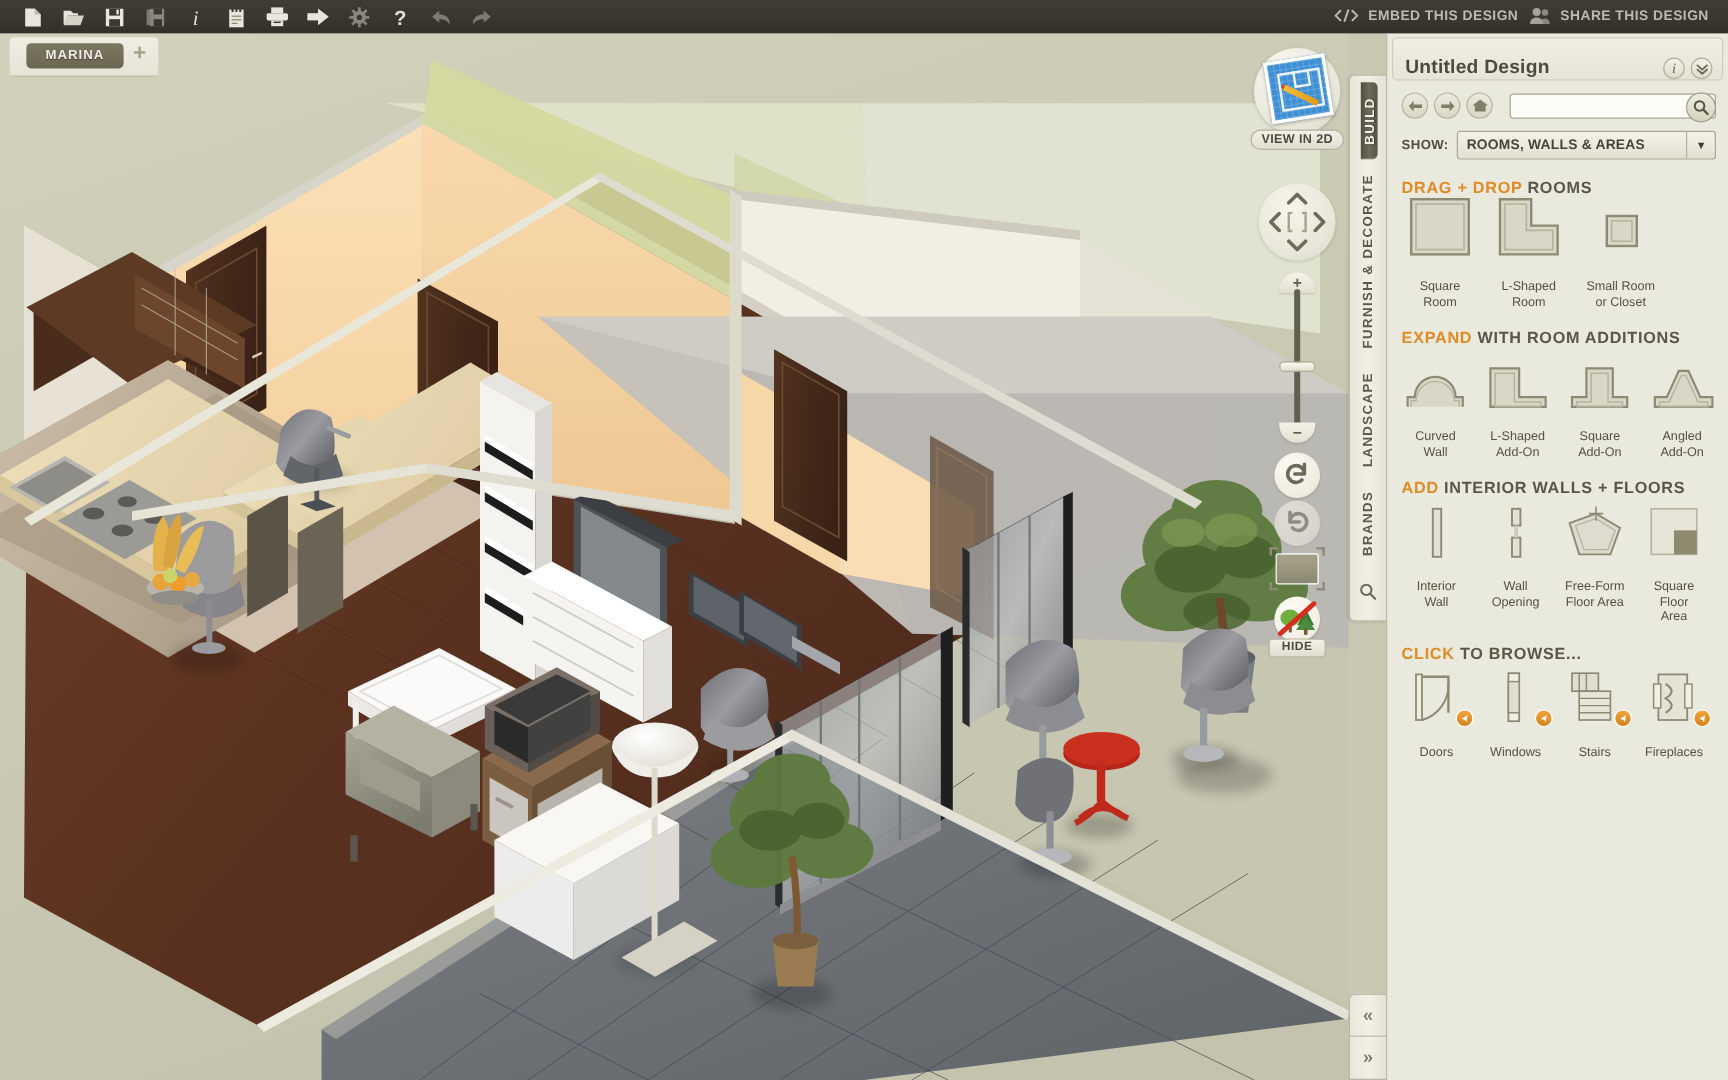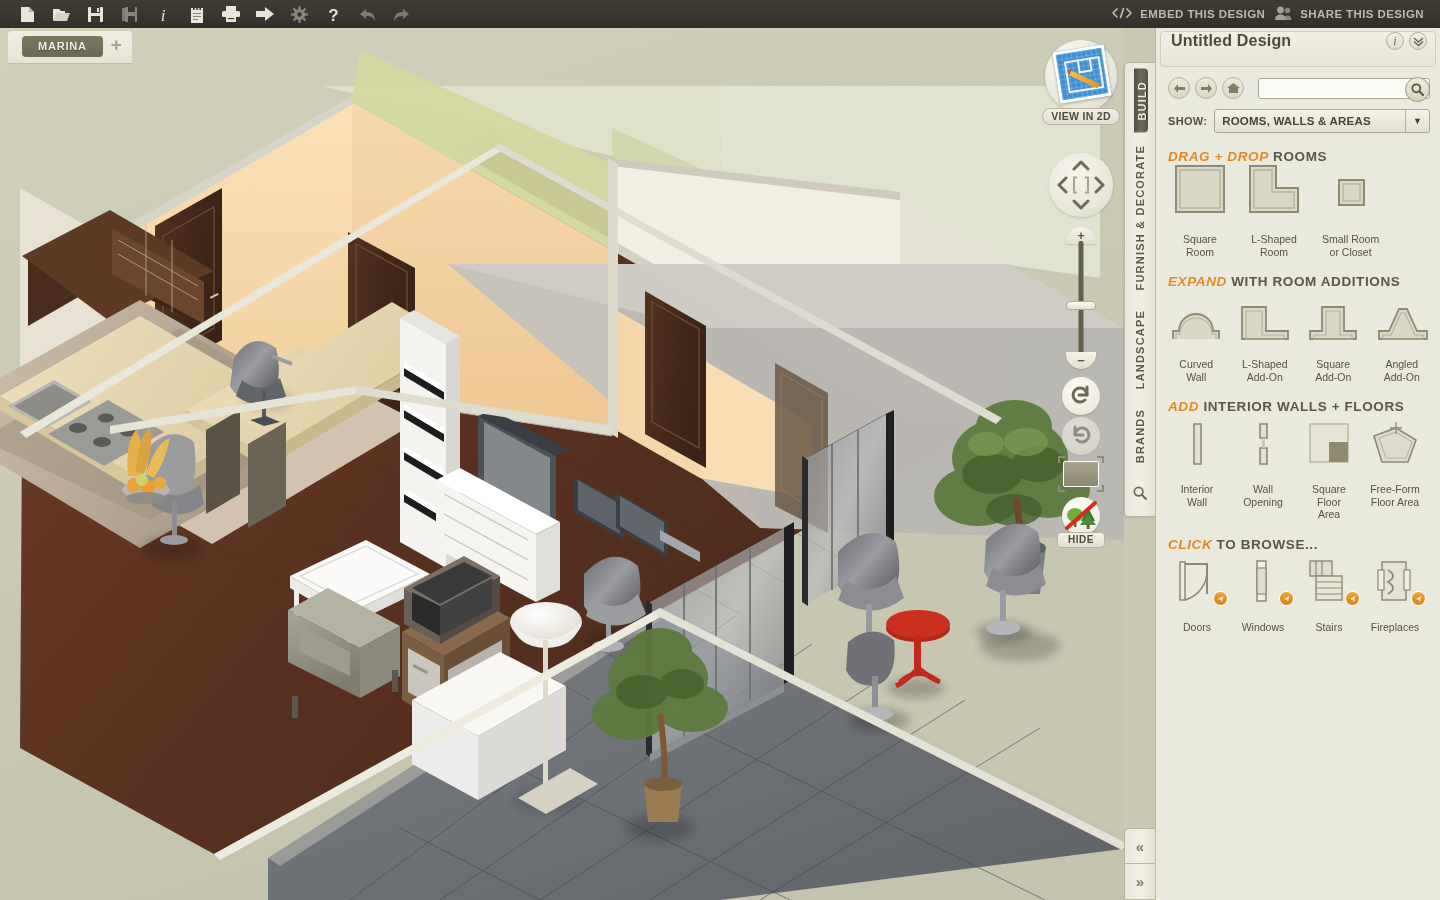--- a/index.html
+++ b/index.html
@@ -101,21 +101,21 @@
     position: absolute; right: 0; top: 28px;
     width: 285px; height: 872px;
     background: #eae9dd;
     border-left: 1px solid #bcbaa6;
     z-index: 45;
   }
   #panel-title {
     margin: 3px 4px 0 4px; height: 36px;
     background: linear-gradient(to bottom,#f0efe4 0%, #e6e4d6 100%);
     border: 1px solid #cfcdba; border-radius: 4px;
-    display: flex; align-items: flex-start; padding: 0 8px 0 10px;
+    display: flex; align-items: flex-end; padding: 0 8px 0 10px;
   }
   #panel-title h1 {
     font-size: 16px; color: #4d4a3b; font-weight: bold; letter-spacing: .2px;
   }
   .title-btns { margin-left: auto; display: flex; gap: 5px; }
   .round-btn {
     width: 18px; height: 18px; border-radius: 50%;
     border: 1px solid #b2af9a;
     background: linear-gradient(to bottom,#f3f1e7 0%,#dedcca 100%);
     display: flex; align-items: center; justify-content: center;
@@ -172,21 +172,21 @@
     display: flex; align-items: center; justify-content: center;
     color: #3f3c2e; font-size: 9px;
   }
 
   
   .section { padding: 16px 10px 0 12px; }
   .sec-title {
     font-size: 13.5px; font-weight: bold; letter-spacing: .6px;
     color: #5a5747; margin-bottom: 4px;
   }
-  .sec-title .hl { color: #e08b25; font-style: italic; }
+  .sec-title .hl { color: #e08b25; }
   .items { display: flex; }
   .item {
     text-align: center; cursor: pointer;
     display: flex; flex-direction: column; align-items: center;
   }
   .item .glyph {
     height: 48px; display: flex; align-items: flex-end; justify-content: center;
     position: relative;
   }
   .item .cap {
@@ -1173,37 +1173,37 @@
               <rect x="24" y="28" width="7" height="16" fill="#e3e1d4" stroke="#8d8a74" stroke-width="1.6"></rect>
               <rect x="26" y="18" width="3" height="10" fill="#cbc9ba"></rect>
             </svg>
         </div>
         <div class="cap" style="white-space:pre-line">Wall
 Opening</div>
       </div>
       <div class="item" style="width:58px">
         <div class="glyph">
           <svg width="54" height="46" viewBox="0 0 54 46">
-              <rect x="8" y="4" width="38" height="38" fill="#e6e4d7" stroke="#b5b2a0" stroke-width="1.3"></rect>
-              <rect x="27" y="22" width="19" height="20" fill="#8d8a6e"></rect>
-            </svg>
-        </div>
-        <div class="cap" style="white-space:pre-line">Square Floor
-Area</div>
-      </div>
-      <div class="item" style="width:58px">
-        <div class="glyph">
-          <svg width="54" height="46" viewBox="0 0 54 46">
               <path d="M14 42L6 16l22-8 20 12-8 22z" fill="#dedcce" stroke="#8d8a74" stroke-width="1.6"></path>
               <path d="M18 38L11 18l17-6 16 10-6 16z" fill="none" stroke="#b5b2a0" stroke-width="1.1"></path>
               <path d="M28 2v12M22 8h12" stroke="#8d8a74" stroke-width="1.3"></path>
             </svg>
         </div>
         <div class="cap" style="white-space:pre-line">Free-Form
 Floor Area</div>
+      </div>
+      <div class="item" style="width:58px">
+        <div class="glyph">
+          <svg width="54" height="46" viewBox="0 0 54 46">
+              <rect x="8" y="4" width="38" height="38" fill="#e6e4d7" stroke="#b5b2a0" stroke-width="1.3"></rect>
+              <rect x="27" y="22" width="19" height="20" fill="#8d8a6e"></rect>
+            </svg>
+        </div>
+        <div class="cap" style="white-space:pre-line">Square Floor
+Area</div>
       </div>
     </div>
   </div>
 
   <div class="section">
     <div class="sec-title">
       <span class="hl">CLICK</span>
       <span>TO BROWSE...</span>
     </div>
     <div class="items" style="gap:8px">

